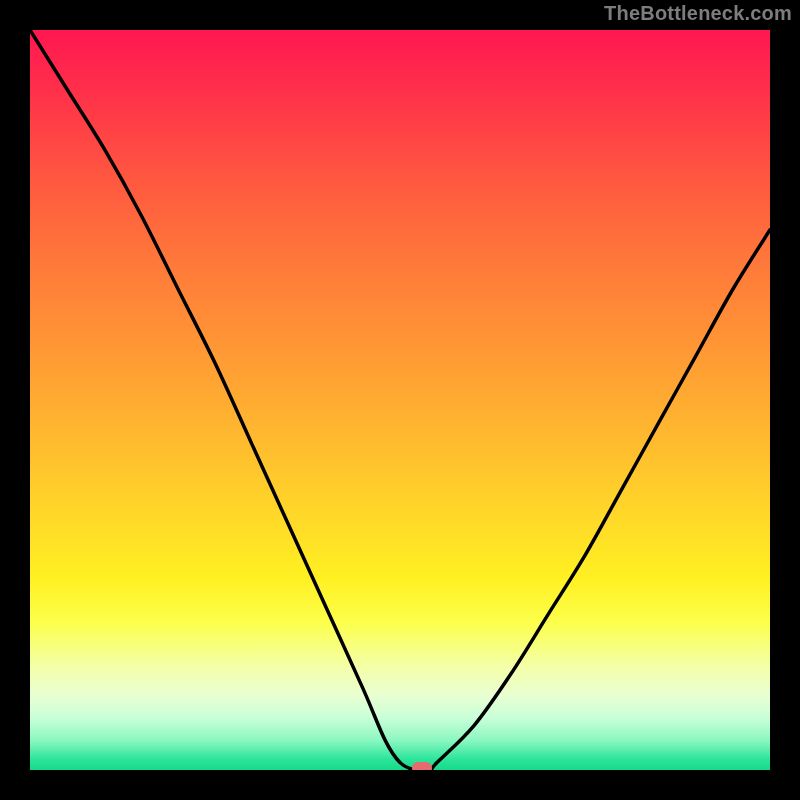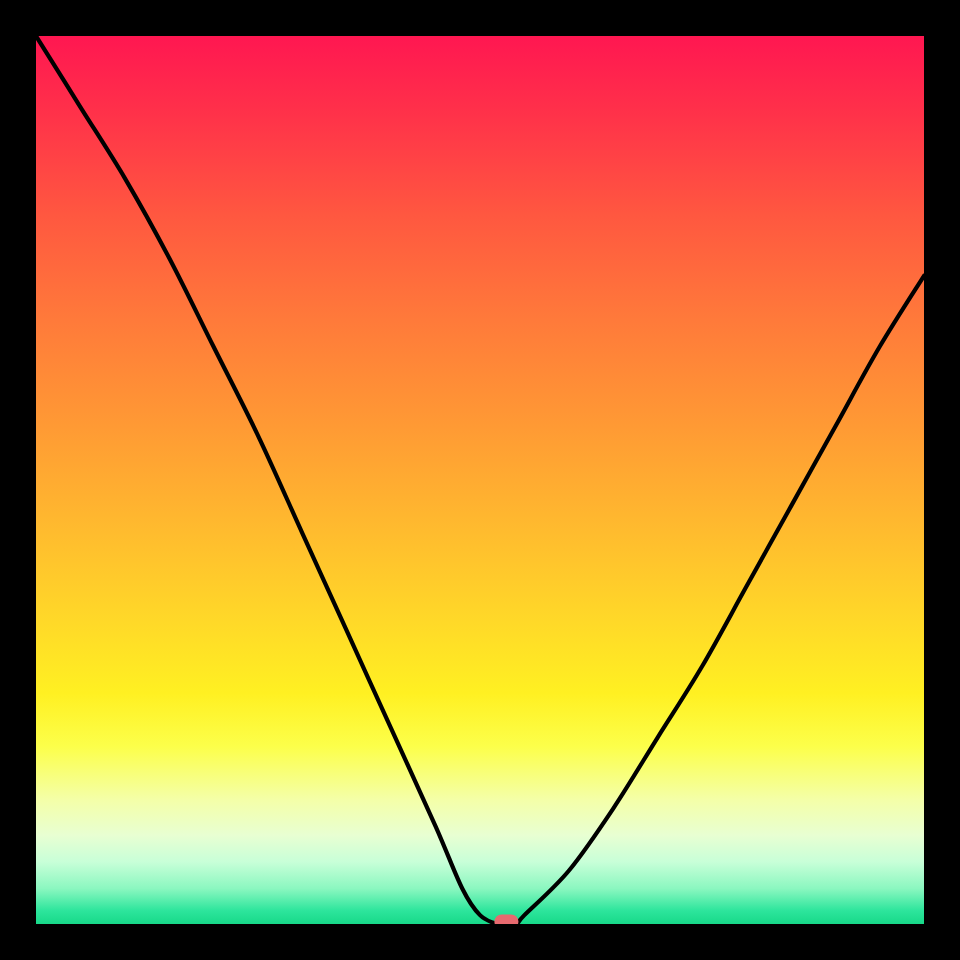--- a/index.html
+++ b/index.html
@@ -70,20 +70,21 @@
     border-radius: 6px;
     background: #e76a6f;
     z-index: 3;
   }
 </style>
 </head>
 <body>
 
 <div class="frame">
 
+  <div class="watermark">TheBottleneck.com</div>
 
   <div class="plot-area">
     <div class="gradient"></div>
 
     <svg class="curve" viewBox="0 0 740 740" preserveAspectRatio="none">
       <path id="curve-path" fill="none" stroke="#000" stroke-width="3.5" stroke-linecap="round" stroke-linejoin="round" d="M 0.00 0.00 C 6.17 9.87, 24.67 39.47, 37.00 59.20 C 49.33 78.93, 61.67 97.43, 74.00 118.40 C 86.33 139.37, 98.67 161.57, 111.00 185.00 C 123.33 208.43, 135.67 234.33, 148.00 259.00 C 160.33 283.67, 172.67 307.10, 185.00 333.00 C 197.33 358.90, 209.67 387.27, 222.00 414.40 C 234.33 441.53, 246.67 468.67, 259.00 495.80 C 271.33 522.93, 283.67 550.07, 296.00 577.20 C 308.33 604.33, 323.13 636.40, 333.00 658.60 C 342.87 680.80, 349.03 698.07, 355.20 710.40 C 361.37 722.73, 365.07 727.67, 370.00 732.60 C 374.93 737.53, 379.87 738.77, 384.80 740.00 C 389.73 741.23, 395.90 741.23, 399.60 740.00 C 403.30 738.77, 399.60 740.00, 407.00 732.60 C 414.40 725.20, 431.67 710.40, 444.00 695.60 C 456.33 680.80, 468.67 662.30, 481.00 643.80 C 493.33 625.30, 505.67 604.33, 518.00 584.60 C 530.33 564.87, 542.67 546.37, 555.00 525.40 C 567.33 504.43, 579.67 481.00, 592.00 458.80 C 604.33 436.60, 616.67 414.40, 629.00 392.20 C 641.33 370.00, 653.67 347.80, 666.00 325.60 C 678.33 303.40, 690.67 279.97, 703.00 259.00 C 715.33 238.03, 733.83 209.67, 740.00 199.80"></path>
     </svg>
 
     <div class="marker" id="min-marker" style="left: 382.2px; top: 732px;"></div>
   </div>

